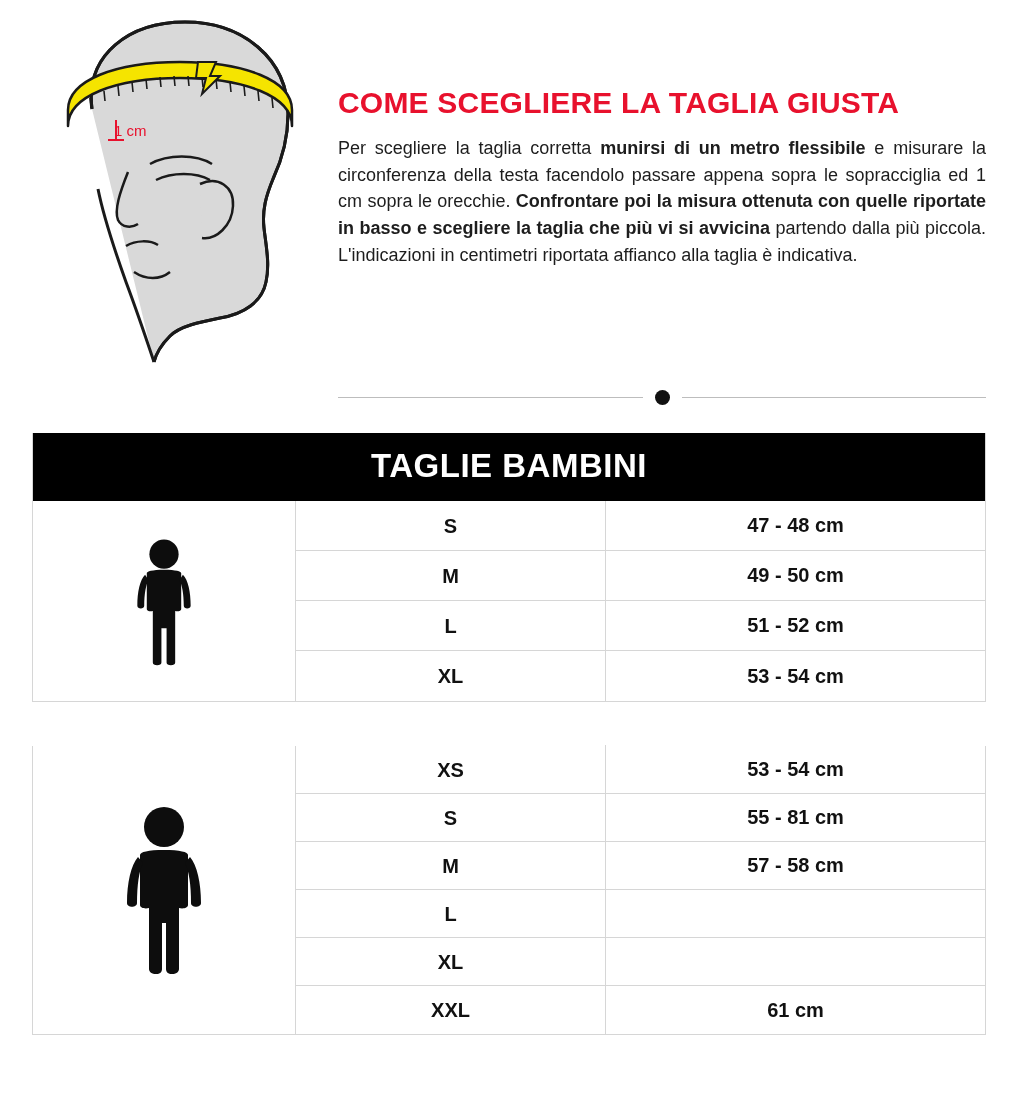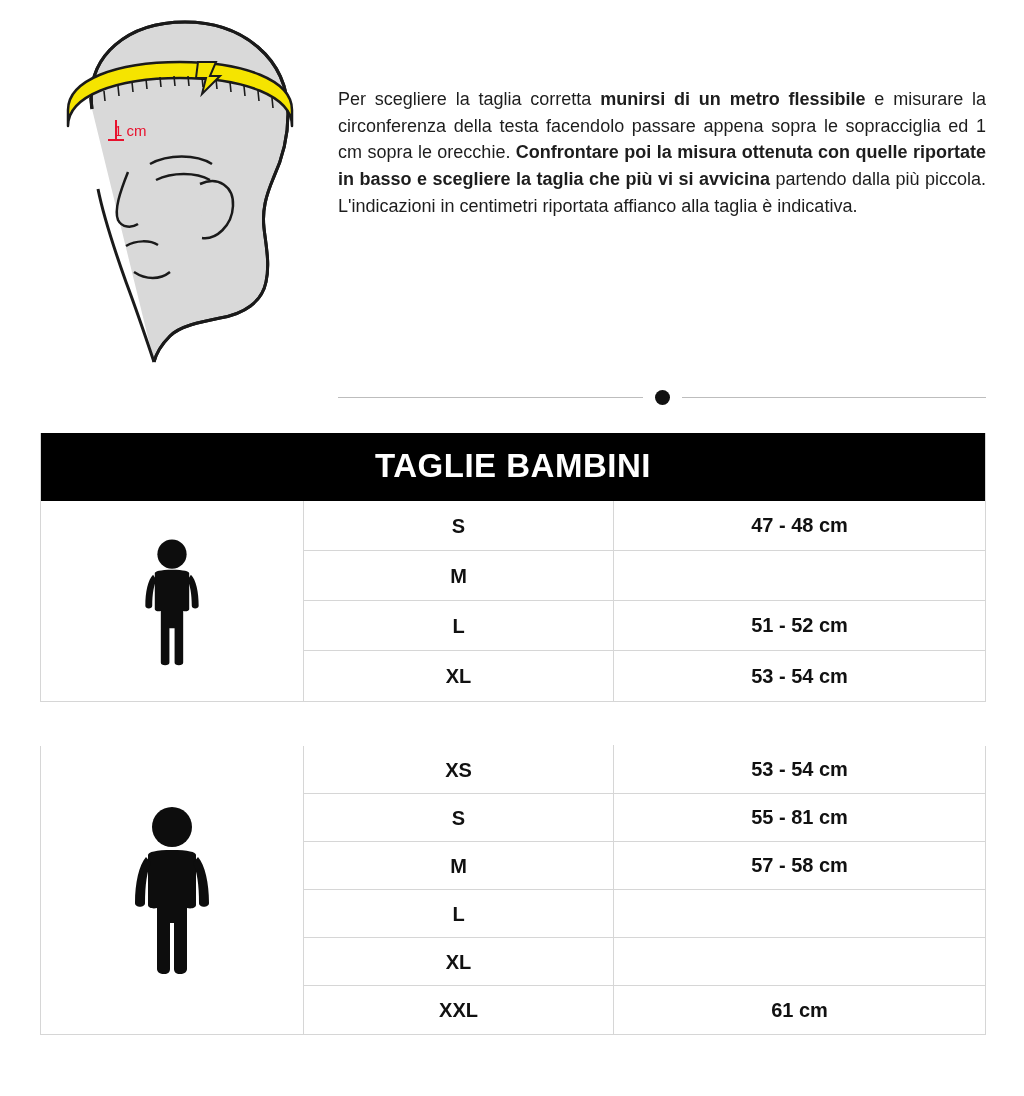--- a/index.html
+++ b/index.html
@@ -66,21 +66,21 @@
     width: 15px;
     height: 15px;
     border-radius: 50%;
     background: #111111;
     margin: 0 12px;
     flex: 0 0 auto;
   }
 
   
   .table-block {
-    margin: 0 38px 0 40px;
+    margin: 0 38px 0 32px;
     border: 1px solid #d6d6d6;
     border-top: none;
   }
   .table-block.first { margin-top: 28px; }
   .table-block.second { margin-top: 44px; }
 
   .table-head {
     background: #000000;
     color: #ffffff;
     text-align: center;
@@ -183,20 +183,21 @@
 
         <g>
           <line x1="86" y1="106" x2="86" y2="126" stroke="#e8112d" stroke-width="2"></line>
           <line x1="78" y1="126" x2="94" y2="126" stroke="#e8112d" stroke-width="2"></line>
           <text x="84" y="122" font-family="Liberation Sans, sans-serif" font-size="15" fill="#e8112d">1 cm</text>
         </g>
       </svg>
     </div>
 
     <div class="intro">
+      <h1>COME SCEGLIERE LA TAGLIA GIUSTA</h1>
       <p>
         <span>Per scegliere la taglia corretta </span><b>munirsi di un metro flessibile</b><span> e misurare la circonferenza della testa facendolo passare appena sopra le sopracciglia ed 1 cm sopra le orecchie. </span><b>Confrontare poi la misura ottenuta con quelle riportate in basso e scegliere la taglia che più vi si avvicina</b><span> partendo dalla più piccola. L'indicazioni in centimetri riportata affianco alla taglia è indicativa.</span>
       </p>
     </div>
   </div>
 
   <div class="divider">
     <span class="line"></span>
     <span class="dot"></span>
     <span class="line"></span>
@@ -213,20 +214,21 @@
           <path d="M72,44 C78,50 81,64 81,80 C81,84 73,84 73,80 C73,66 71,56 68,50 Z" fill="#0d0d0d"></path>
         </svg>
       </div>
       <div class="rows">
         <div class="row">
           <div class="size">S</div>
           <div class="meas">47 - 48 cm</div>
         </div>
         <div class="row">
           <div class="size">M</div>
+          <div class="meas">49 - 50 cm</div>
         </div>
         <div class="row">
           <div class="size">L</div>
           <div class="meas">51 - 52 cm</div>
         </div>
         <div class="row">
           <div class="size">XL</div>
           <div class="meas">53 - 54 cm</div>
         </div>
       </div>

